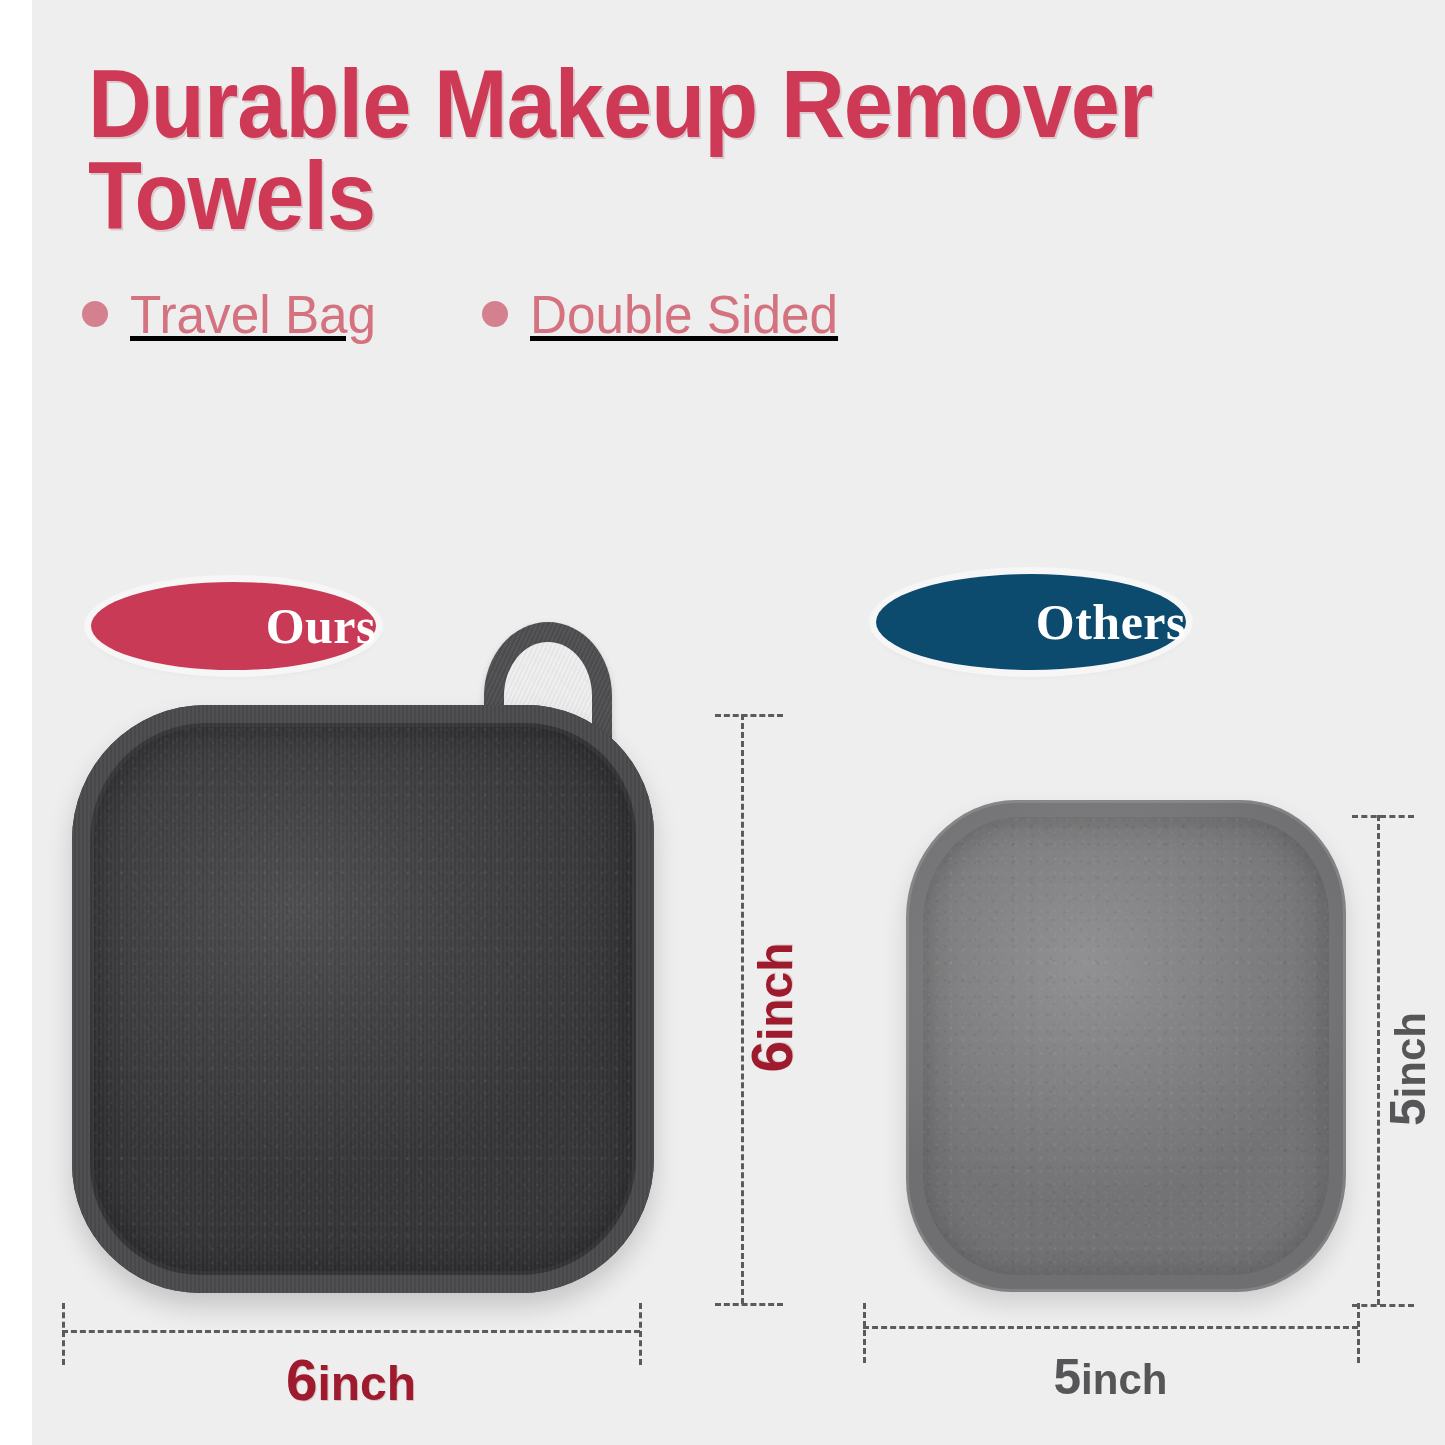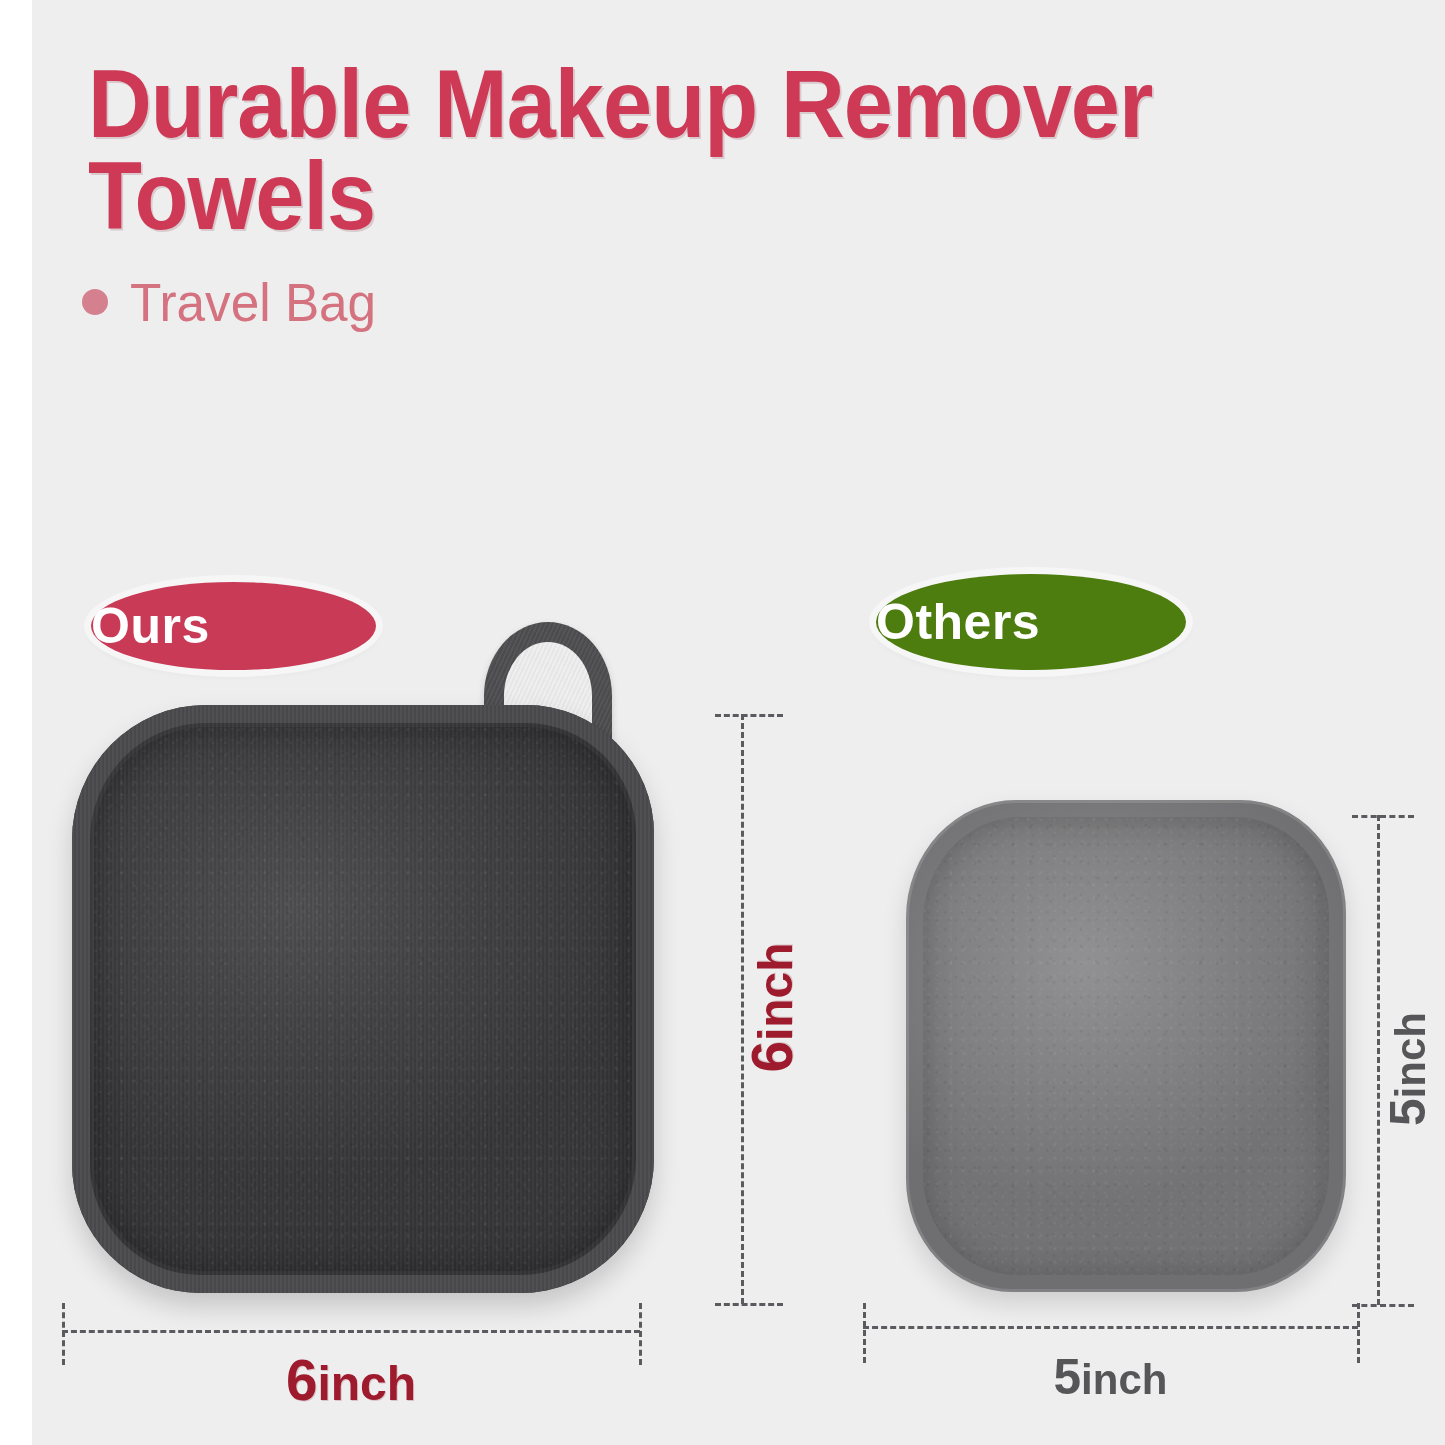--- a/index.html
+++ b/index.html
@@ -31,26 +31,27 @@
     color: #ce3a55;
     text-shadow: 2px 2px 0 rgba(120,40,60,0.18);
     transform: scaleX(0.92);
     transform-origin: left top;
   }
 
   
   .features {
     position: absolute;
     left: 50px;
-    top: 264px;
+    top: 276px;
     width: 900px;
     display: grid;
     grid-template-columns: 400px 460px;
     grid-auto-rows: 76px;
     align-items: center;
+    text-decoration: underline;
   }
   .feat {
     display: flex;
     align-items: center;
     gap: 22px;
   }
   .dot {
     width: 26px;
     height: 26px;
     border-radius: 50%;
@@ -65,43 +66,44 @@
     white-space: nowrap;
     transform: scaleX(0.95);
     transform-origin: left center;
   }
 
   
   .badge {
     position: absolute;
     display: flex;
     align-items: center;
-    justify-content: flex-start;
+    justify-content: flex-end;
     border-radius: 50%;
     box-shadow: 0 0 0 7px #f6f6f6, 0 3px 10px rgba(0,0,0,0.10);
     font-weight: bold;
     color: #ffffff;
     letter-spacing: 0.5px;
+    font-family: Liberation Serif, serif;
   }
   .badge span { display:block; }
   .badge-ours {
     left: 59px;
     top: 582px;
     width: 285px;
     height: 88px;
     background: #c8classic;
     background: #c93a57;
     font-size: 50px;
   }
   .badge-others {
     left: 844px;
     top: 574px;
     width: 310px;
     height: 96px;
-    background: #4d7c0f;
+    background: #0c4a6e;
     font-size: 50px;
   }
 
   
   .towel {
     position: absolute;
   }
 
   
   .towel-dark {
@@ -259,20 +261,24 @@
   <div class="title">
     <div>Durable Makeup Remover</div>
     <div>Towels</div>
   </div>
 
   <div class="features">
     <div class="feat">
       <span class="dot"></span>
       <span class="feat-label">Travel Bag</span>
     </div>
+    <div class="feat">
+      <span class="dot"></span>
+      <span class="feat-label">Double Sided</span>
+    </div>
   </div>
 
   <div class="badge badge-ours">
     <span>Ours</span>
   </div>
   <div class="badge badge-others">
     <span>Others</span>
   </div>
 
   <div class="loop">

